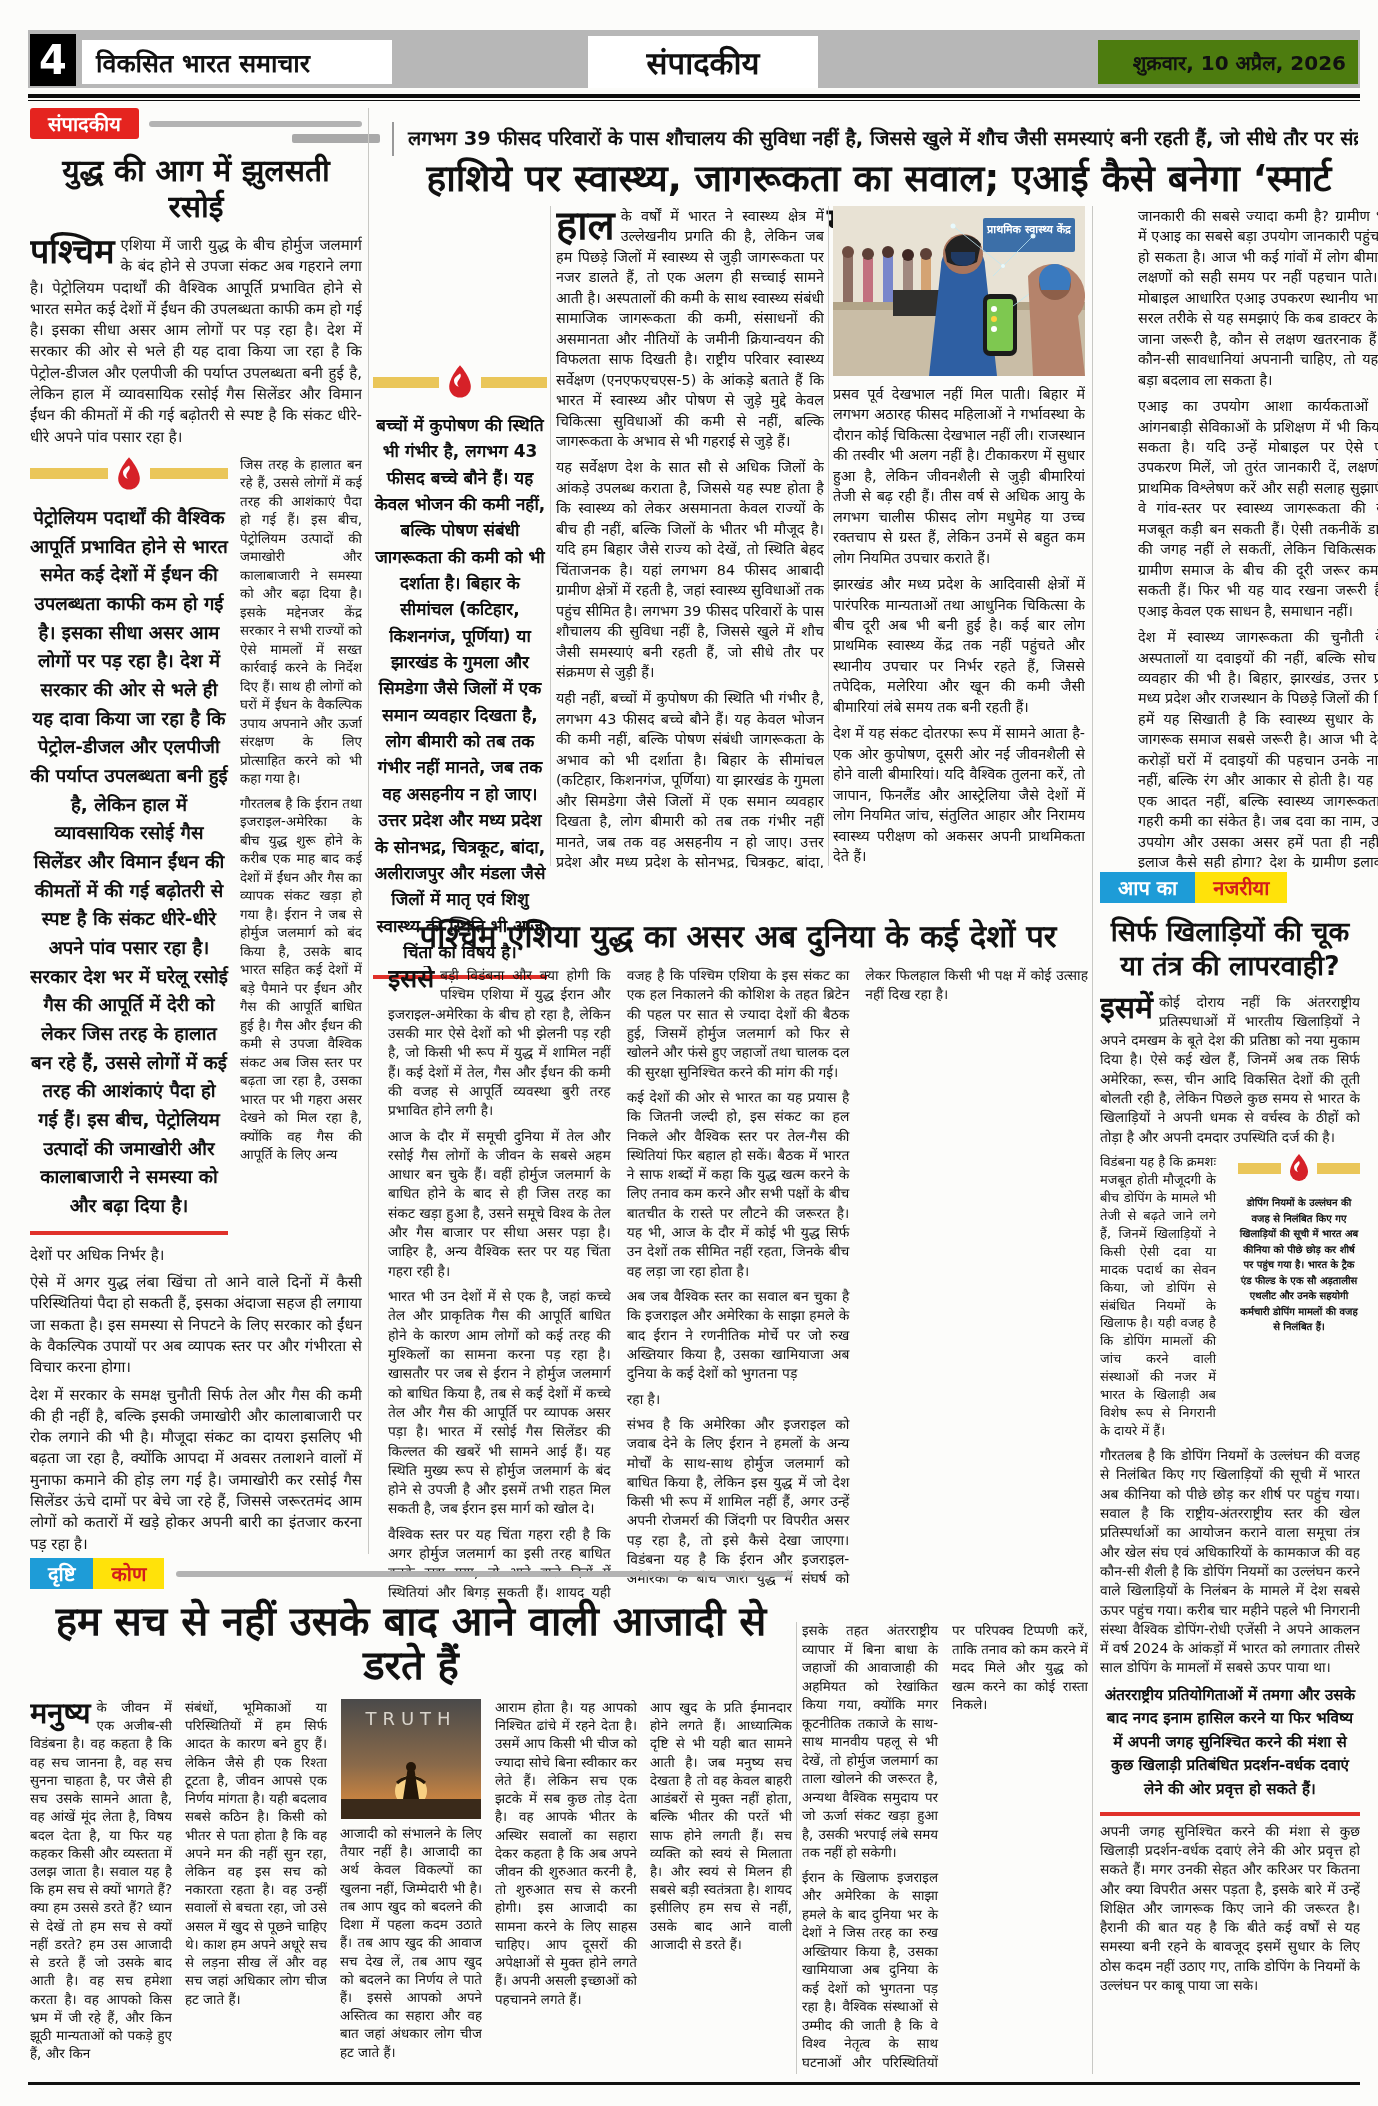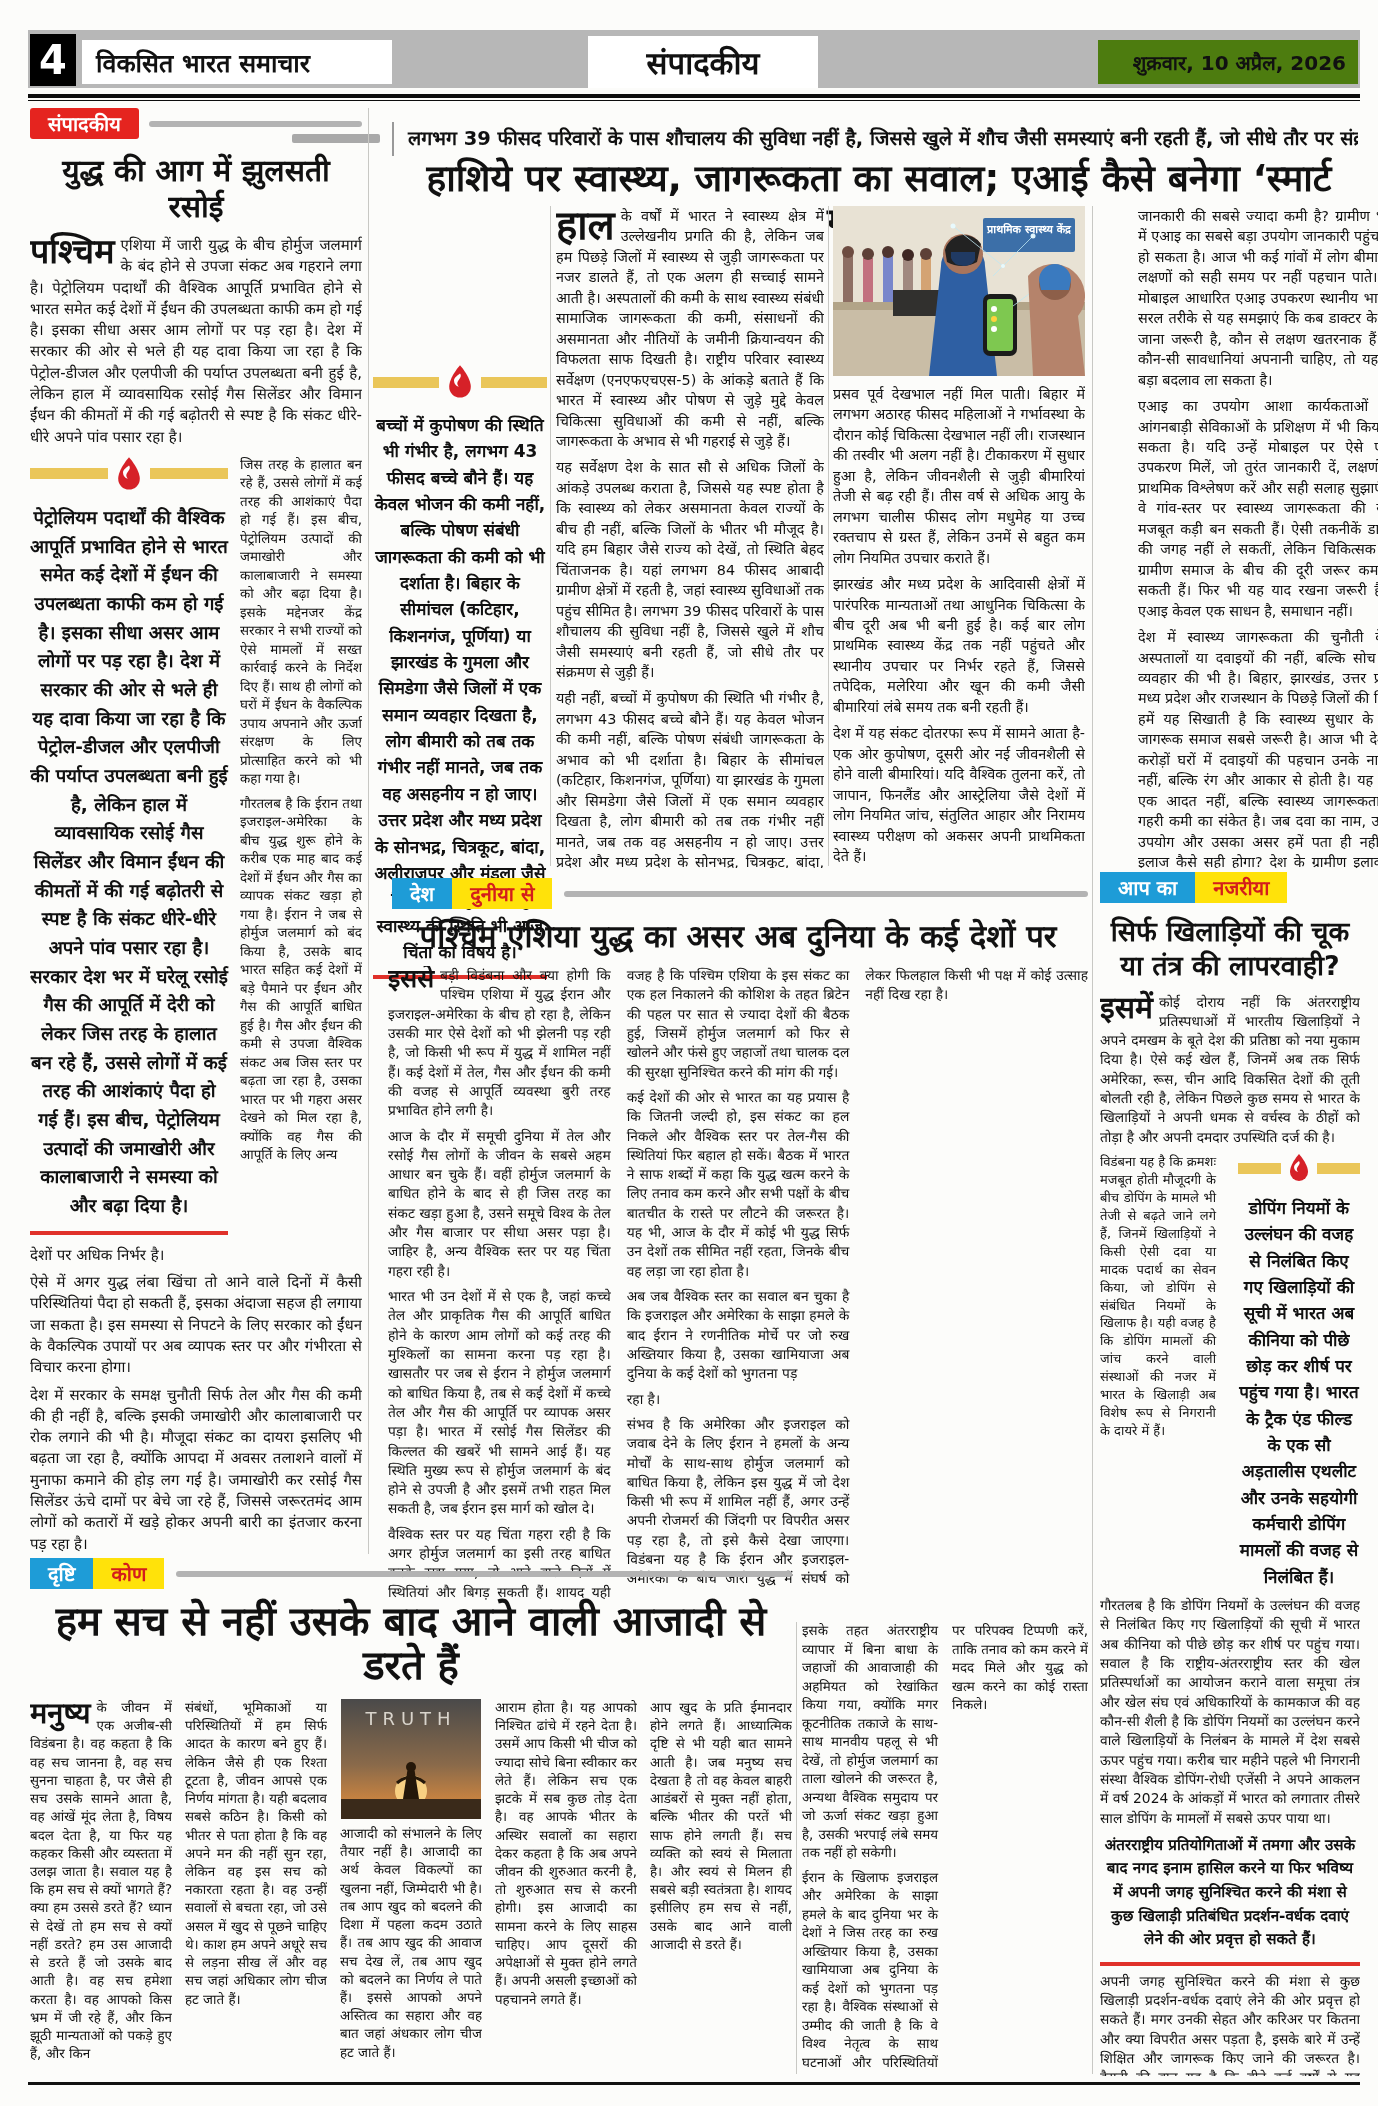--- a/index.html
+++ b/index.html
@@ -196,27 +196,20 @@
   </div>
 
   <div class="mcol" style="left:1094px;width:266px;padding-left:44px;">
     <div>
         <p class="para">जानकारी की सबसे ज्यादा कमी है? ग्रामीण भारत में एआइ का सबसे बड़ा उपयोग जानकारी पहुंचाने में हो सकता है। आज भी कई गांवों में लोग बीमारी के लक्षणों को सही समय पर नहीं पहचान पाते। यदि मोबाइल आधारित एआइ उपकरण स्थानीय भाषा में सरल तरीके से यह समझाएं कि कब डाक्टर के पास जाना जरूरी है, कौन से लक्षण खतरनाक हैं और कौन-सी सावधानियां अपनानी चाहिए, तो यह एक बड़ा बदलाव ला सकता है।</p>
         <p class="para">एआइ का उपयोग आशा कार्यकताओं और आंगनबाड़ी सेविकाओं के प्रशिक्षण में भी किया जा सकता है। यदि उन्हें मोबाइल पर ऐसे एआइ उपकरण मिलें, जो तुरंत जानकारी दें, लक्षणों का प्राथमिक विश्लेषण करें और सही सलाह सुझाएं, तो वे गांव-स्तर पर स्वास्थ्य जागरूकता की सबसे मजबूत कड़ी बन सकती हैं। ऐसी तकनीकें डाक्टरों की जगह नहीं ले सकतीं, लेकिन चिकित्सक और ग्रामीण समाज के बीच की दूरी जरूर कम कर सकती हैं। फिर भी यह याद रखना जरूरी है कि एआइ केवल एक साधन है, समाधान नहीं।</p>
         <p class="para">देश में स्वास्थ्य जागरूकता की चुनौती केवल अस्पतालों या दवाइयों की नहीं, बल्कि सोच और व्यवहार की भी है। बिहार, झारखंड, उत्तर प्रदेश, मध्य प्रदेश और राजस्थान के पिछड़े जिलों की स्थिति हमें यह सिखाती है कि स्वास्थ्य सुधार के लिए जागरूक समाज सबसे जरूरी है। आज भी देश के करोड़ों घरों में दवाइयों की पहचान उनके नाम से नहीं, बल्कि रंग और आकार से होती है। यह सिर्फ एक आदत नहीं, बल्कि स्वास्थ्य जागरूकता की गहरी कमी का संकेत है। जब दवा का नाम, उसका उपयोग और उसका असर हमें पता ही नहीं, तो इलाज कैसे सही होगा? देश के ग्रामीण इलाकों में यह आम बात है कि लोग डाक्टर की सलाह के बजाय पुराने पर्चे या दूसरों के अनुभव के आधार पर दवा ले लेते हैं। कई बार एक ही दवा अलग-अलग बीमारी में खा ली जाती है, क्योंकि उसकी पहचान केवल रंग या आकार से जुड़ी होती है।</p>
       </div>
   </div>
 
-  <div style="position:absolute;left:392px;top:878px;width:696px;">
-    <div class="badgerow">
-      <div class="badge blue">देश</div>
-      <div class="badge yellow">दुनीया से</div>
-      <div class="h-rule-gray" style="flex:1;margin-left:12px;"></div>
-    </div>
-  </div>
   <div class="dd-head">पश्चिम एशिया युद्ध का असर अब दुनिया के कई देशों पर</div>
   <div class="dd-body">
     <p class="para">
       <span class="dw" style="font-size:25px;">इससे</span>
       <span>बड़ी विडंबना और क्या होगी कि पश्चिम एशिया में युद्ध ईरान और इजराइल-अमेरिका के बीच हो रहा है, लेकिन उसकी मार ऐसे देशों को भी झेलनी पड़ रही है, जो किसी भी रूप में युद्ध में शामिल नहीं हैं। कई देशों में तेल, गैस और ईंधन की कमी की वजह से आपूर्ति व्यवस्था बुरी तरह प्रभावित होने लगी है।</span>
     </p>
     <div>
         <p class="para">आज के दौर में समूची दुनिया में तेल और रसोई गैस लोगों के जीवन के सबसे अहम आधार बन चुके हैं। वहीं होर्मुज जलमार्ग के बाधित होने के बाद से ही जिस तरह का संकट खड़ा हुआ है, उसने समूचे विश्व के तेल और गैस बाजार पर सीधा असर पड़ा है। जाहिर है, अन्य वैश्विक स्तर पर यह चिंता गहरा रही है।</p>
         <p class="para">भारत भी उन देशों में से एक है, जहां कच्चे तेल और प्राकृतिक गैस की आपूर्ति बाधित होने के कारण आम लोगों को कई तरह की मुश्किलों का सामना करना पड़ रहा है। खासतौर पर जब से ईरान ने होर्मुज जलमार्ग को बाधित किया है, तब से कई देशों में कच्चे तेल और गैस की आपूर्ति पर व्यापक असर पड़ा है। भारत में रसोई गैस सिलेंडर की किल्लत की खबरें भी सामने आई हैं। यह स्थिति मुख्य रूप से होर्मुज जलमार्ग के बंद होने से उपजी है और इसमें तभी राहत मिल सकती है, जब ईरान इस मार्ग को खोल दे।</p>
         <p class="para">वैश्विक स्तर पर यह चिंता गहरा रही है कि अगर होर्मुज जलमार्ग का इसी तरह बाधित करके रखा गया, तो आने वाले दिनों में स्थितियां और बिगड़ सकती हैं। शायद यही वजह है कि पश्चिम एशिया के इस संकट का एक हल निकालने की कोशिश के तहत ब्रिटेन की पहल पर सात से ज्यादा देशों की बैठक हुई, जिसमें होर्मुज जलमार्ग को फिर से खोलने और फंसे हुए जहाजों तथा चालक दल की सुरक्षा सुनिश्चित करने की मांग की गई।</p>
@@ -245,21 +238,21 @@
       <div class="txt">विडंबना यह है कि क्रमशः मजबूत होती मौजूदगी के बीच डोपिंग के मामले भी तेजी से बढ़ते जाने लगे हैं, जिनमें खिलाड़ियों ने किसी ऐसी दवा या मादक पदार्थ का सेवन किया, जो डोपिंग से संबंधित नियमों के खिलाफ है। यही वजह है कि डोपिंग मामलों की जांच करने वाली संस्थाओं की नजर में भारत के खिलाड़ी अब विशेष रूप से निगरानी के दायरे में हैं।</div>
       <div class="qb">
         <div class="flamewrap">
           <div class="goldbar"></div>
           <svg width="24" height="30" viewBox="0 0 24 30">
             <path d="M12 1 C12 1 3 11 3 19 a9 9 0 0 0 18 0 C21 11 12 1 12 1 Z" fill="#d62128"></path>
             <path d="M12 8 c3 4 -5 6 -1 11 a5.5 5.5 0 0 1 -4 -5 c0 -2.5 3 -4.5 5 -6 Z" fill="#fff"></path>
           </svg>
           <div class="goldbar"></div>
         </div>
-        <div class="qtext" style="font-size:17px;">डोपिंग नियमों के उल्लंघन की वजह से निलंबित किए गए खिलाड़ियों की सूची में भारत अब कीनिया को पीछे छोड़ कर शीर्ष पर पहुंच गया है। भारत के ट्रैक एंड फील्ड के एक सौ अड़तालीस एथलीट और उनके सहयोगी कर्मचारी डोपिंग मामलों की वजह से निलंबित हैं।</div>
+        <div class="qtext" style="font-size:10px;">डोपिंग नियमों के उल्लंघन की वजह से निलंबित किए गए खिलाड़ियों की सूची में भारत अब कीनिया को पीछे छोड़ कर शीर्ष पर पहुंच गया है। भारत के ट्रैक एंड फील्ड के एक सौ अड़तालीस एथलीट और उनके सहयोगी कर्मचारी डोपिंग मामलों की वजह से निलंबित हैं।</div>
       </div>
     </div>
     <div style="font-size:13.8px;line-height:1.4;">
         <p class="para">गौरतलब है कि डोपिंग नियमों के उल्लंघन की वजह से निलंबित किए गए खिलाड़ियों की सूची में भारत अब कीनिया को पीछे छोड़ कर शीर्ष पर पहुंच गया। सवाल है कि राष्ट्रीय-अंतरराष्ट्रीय स्तर की खेल प्रतिस्पर्धाओं का आयोजन कराने वाला समूचा तंत्र और खेल संघ एवं अधिकारियों के कामकाज की वह कौन-सी शैली है कि डोपिंग नियमों का उल्लंघन करने वाले खिलाड़ियों के निलंबन के मामले में देश सबसे ऊपर पहुंच गया। करीब चार महीने पहले भी निगरानी संस्था वैश्विक डोपिंग-रोधी एजेंसी ने अपने आकलन में वर्ष 2024 के आंकड़ों में भारत को लगातार तीसरे साल डोपिंग के मामलों में सबसे ऊपर पाया था।</p>
       </div>
     <div class="nz-row">
       <div class="qb">
         <div class="qtext" style="font-size:15.2px;">अंतरराष्ट्रीय प्रतियोगिताओं में तमगा और उसके बाद नगद इनाम हासिल करने या फिर भविष्य में अपनी जगह सुनिश्चित करने की मंशा से कुछ खिलाड़ी प्रतिबंधित प्रदर्शन-वर्धक दवाएं लेने की ओर प्रवृत्त हो सकते हैं।</div>
         <div class="red-rule"></div>
       </div>

